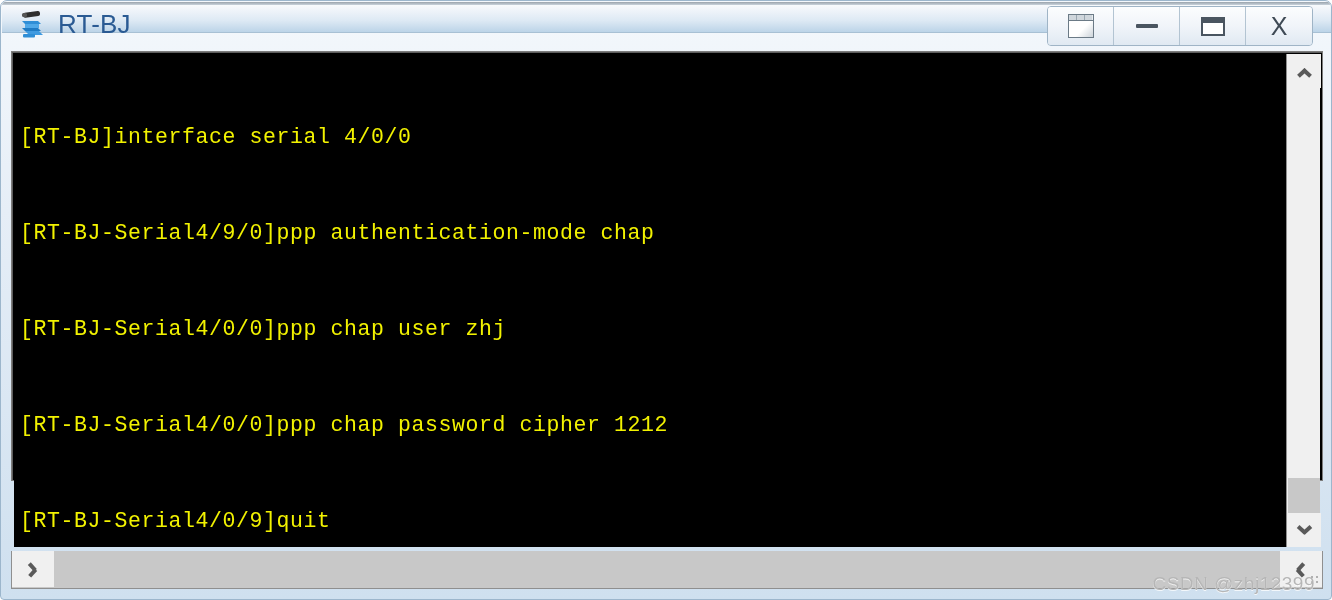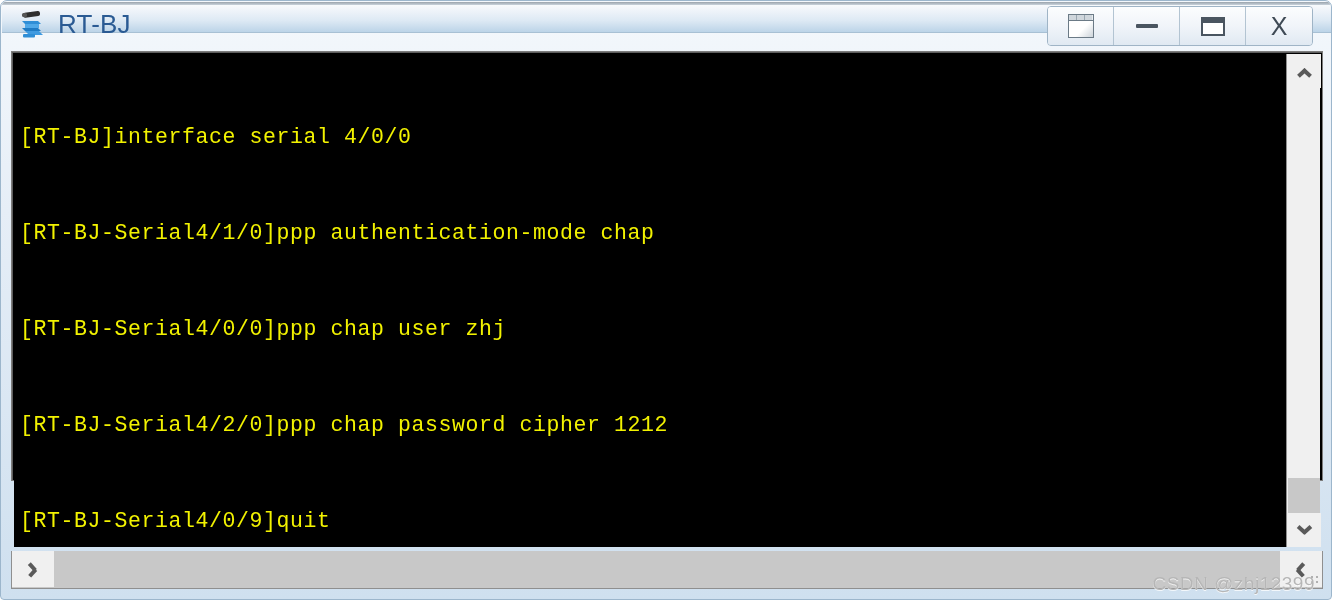--- a/index.html
+++ b/index.html
@@ -270,23 +270,23 @@
         <span class="glyph-close">X</span>
       </div>
     </div>
   </div>
 
   <div class="term-frame">
 
     <div class="term-body">
       <div class="term-text">
         <div class="term-line">[RT-BJ]interface serial 4/0/0</div>
-        <div class="term-line">[RT-BJ-Serial4/1/0]ppp authentication-mode chap</div>
+        <div class="term-line">[RT-BJ-Serial4/9/0]ppp authentication-mode chap</div>
         <div class="term-line">[RT-BJ-Serial4/0/0]ppp chap user zhj</div>
-        <div class="term-line">[RT-BJ-Serial4/2/0]ppp chap password cipher 1212</div>
+        <div class="term-line">[RT-BJ-Serial4/0/0]ppp chap password cipher 1212</div>
         <div class="term-line">[RT-BJ-Serial4/0/9]quit</div>
         
         
         
         
         
         
         
         
         

